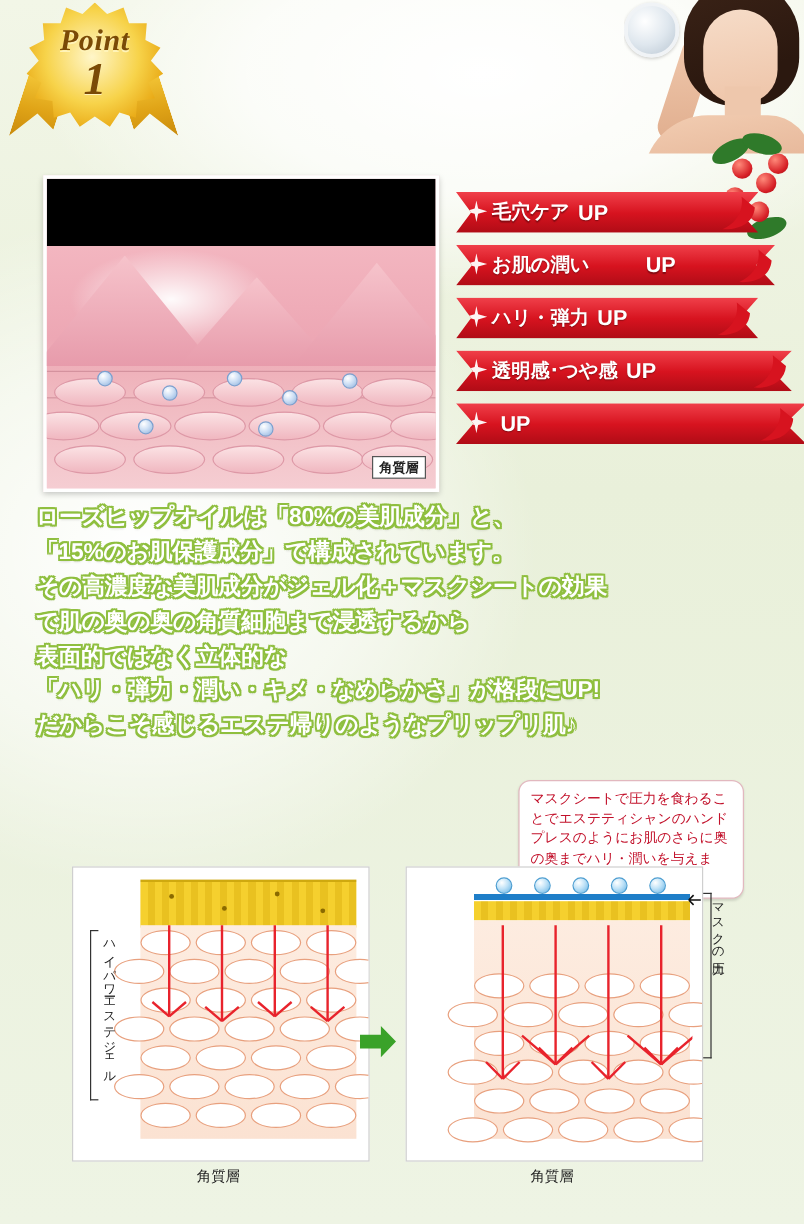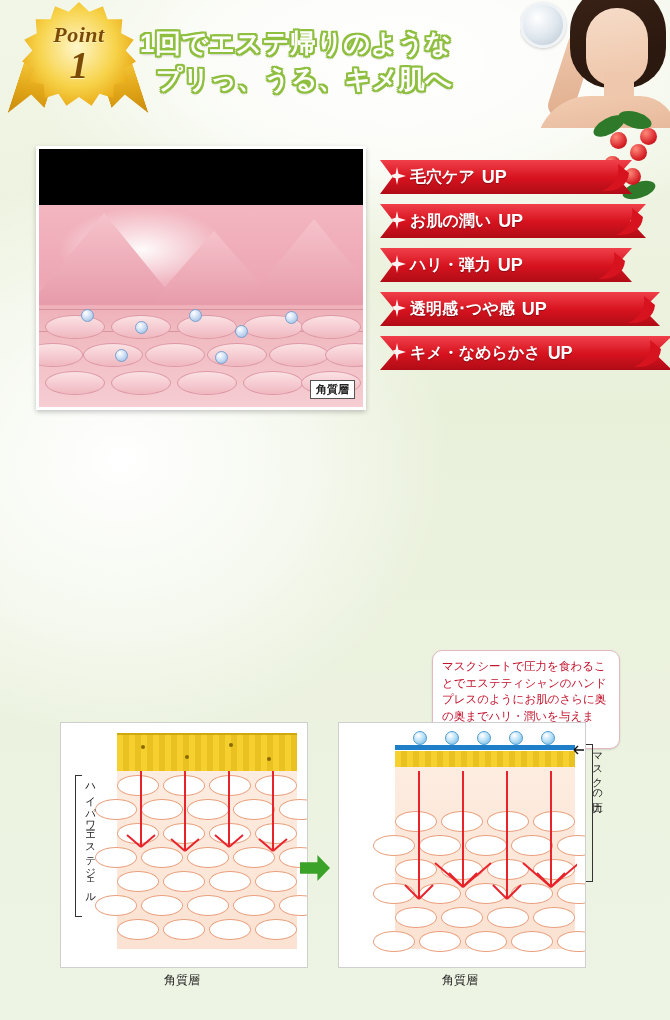--- a/index.html
+++ b/index.html
@@ -74,21 +74,21 @@
     display: flex;
     flex-direction: column;
     align-items: center;
     justify-content: center;
     color: #8c4f00;
   }
   .badge-text .point-word {
     font-family: "Liberation Serif", serif;
     font-weight: bold;
     font-style: italic;
-    font-size: 22px;
+    font-size: 25px;
     letter-spacing: 0.5px;
     color: #7a4a06;
     text-shadow: 0 1px 0 #fff3b8;
     transform: translateY(-4px);
   }
   .badge-text .point-num {
     font-family: "Liberation Serif", serif;
     font-weight: bold;
     font-style: italic;
     font-size: 38px;
@@ -511,24 +511,20 @@
   <div class="point-badge">
     <div class="ribbon-left"></div>
     <div class="ribbon-right"></div>
     <div class="starburst"></div>
     <div class="badge-text">
       <span class="point-word">Point</span>
       <span class="point-num">1</span>
     </div>
   </div>
 
-  <div class="headline">
-    <span>1回でエステ帰りのような</span>
-    <span class="l2">プリっ、うる、キメ肌へ</span>
-  </div>
 
   <div class="model">
     <div class="mirror"></div>
     <div class="arm"></div>
     <div class="hair"></div>
     <div class="face"></div>
     <div class="neck"></div>
     <div class="shoulder"></div>
   </div>
 
@@ -596,21 +592,21 @@
         <span class="up">UP</span>
       </div>
       <span class="banner-arrow" style="left:218px; top:1px;">
         <svg width="34" height="32" viewBox="0 0 34 32">
             <path d="M4 30 C14 26 22 16 20 3 L31 12 C30 25 18 31 4 30 Z" fill="#d7131f"></path>
           </svg>
       </span>
     </div>
 
     <div style="position:relative;">
-      <div class="banner" style="width:236px;">
+      <div class="banner" style="width:236px;gap:40px;">
         <span class="spark"></span>
         <span>お肌の潤い</span>
         <span class="up">UP</span>
       </div>
       <span class="banner-arrow" style="left:232px; top:1px;">
         <svg width="34" height="32" viewBox="0 0 34 32">
             <path d="M4 30 C14 26 22 16 20 3 L31 12 C30 25 18 31 4 30 Z" fill="#d7131f"></path>
           </svg>
       </span>
     </div>
@@ -637,32 +633,40 @@
       <span class="banner-arrow" style="left:244px; top:1px;">
         <svg width="34" height="32" viewBox="0 0 34 32">
             <path d="M4 30 C14 26 22 16 20 3 L31 12 C30 25 18 31 4 30 Z" fill="#d7131f"></path>
           </svg>
       </span>
     </div>
 
     <div style="position:relative;">
       <div class="banner" style="width:262px;">
         <span class="spark"></span>
-        <span>キメ・なめらかさ</span>
         <span class="up">UP</span>
       </div>
       <span class="banner-arrow" style="left:250px; top:1px;">
         <svg width="34" height="32" viewBox="0 0 34 32">
             <path d="M4 30 C14 26 22 16 20 3 L31 12 C30 25 18 31 4 30 Z" fill="#d7131f"></path>
           </svg>
       </span>
     </div>
 
   </div>
 
+  <div class="bodytext">
+    <div>ローズヒップオイルは「80%の美肌成分」と、</div>
+    <div>「15%のお肌保護成分」で構成されています。</div>
+    <div>その高濃度な美肌成分がジェル化＋マスクシートの効果</div>
+    <div>で肌の奥の奥の角質細胞まで浸透するから</div>
+    <div>表面的ではなく立体的な</div>
+    <div>「ハリ・弾力・潤い・キメ・なめらかさ」が格段にUP!</div>
+    <div>だからこそ感じるエステ帰りのようなプリップリ肌♪</div>
+  </div>
 
   <div class="balloon right">
     <span>マスクシートで圧力を食わることでエステティシャンのハンドプレスのようにお肌のさらに奥の奥までハリ・潤いを与えます。</span>
     <span class="tail"></span>
   </div>
 
   <div class="diagram left">
     <div class="goldband">
       <span class="dot" style="left:24px; top:10px;"></span>
       <span class="dot" style="left:68px; top:20px;"></span>

